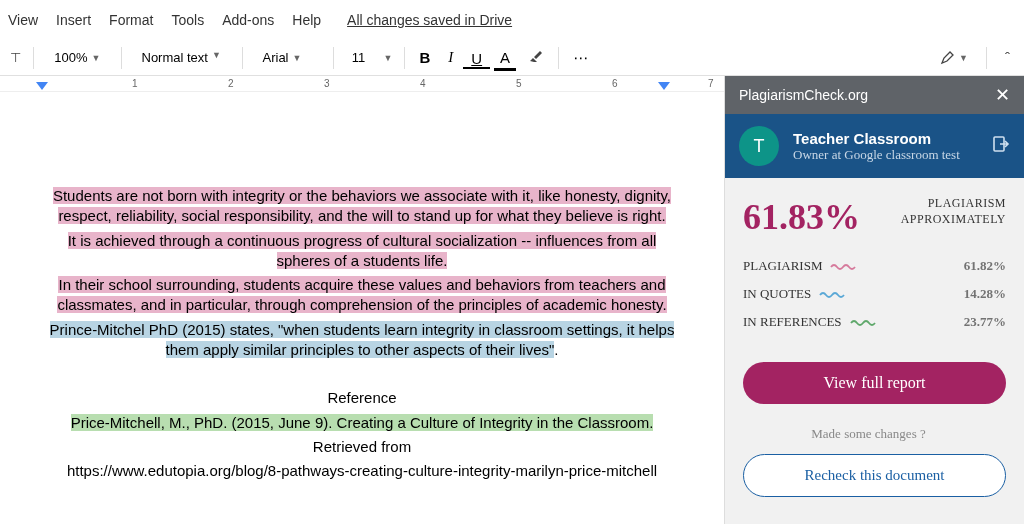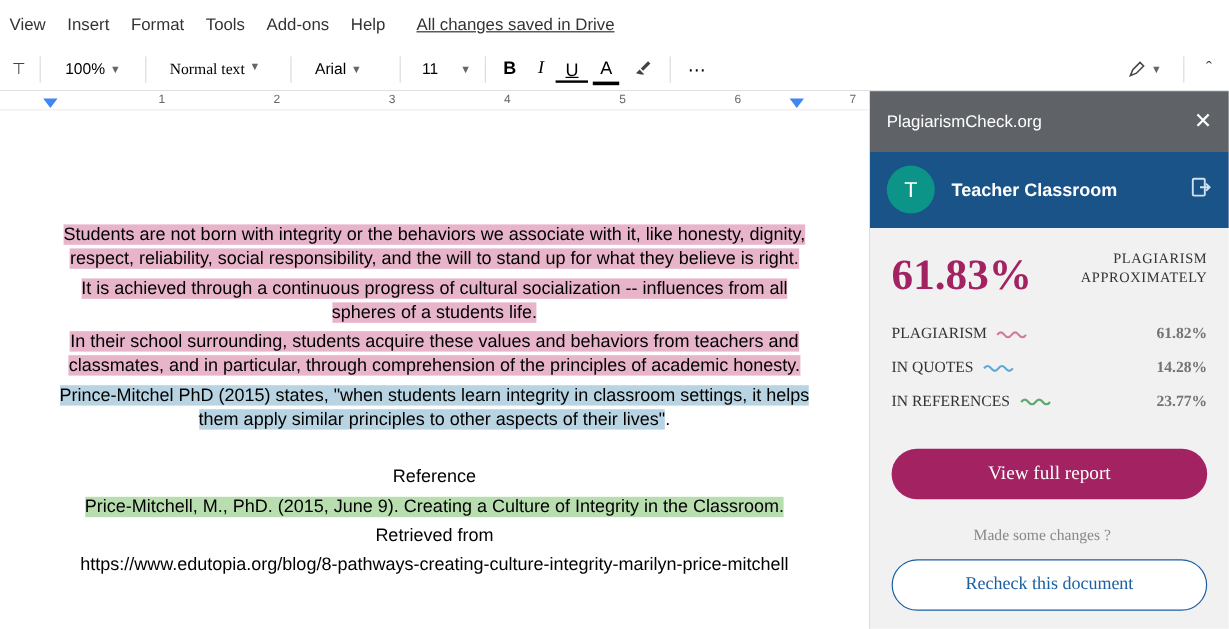--- a/index.html
+++ b/index.html
@@ -5,21 +5,21 @@
   * { box-sizing: border-box; margin: 0; padding: 0; }
   body { font-family: Arial, sans-serif; font-size: 13px; background: #fff; width: 1024px; height: 524px; overflow: hidden; }
   
   .menubar { display: flex; align-items: center; padding: 20px 8px; gap: 18px; border-bottom: 0px; height: 26px; }
   .menubar span { color: #333; cursor: pointer; font-size: 14px; }
   .save-status { color: #666; text-decoration: underline; font-size: 13px; margin-left: 8px; }
   
   .toolbar { display: flex; align-items: center; padding: 3px 4px; border-bottom: 1px solid #e0e0e0; height: 36px; gap: 2px; }
   .tool-btn { padding: 4px 6px; cursor: pointer; color: #444; display: flex; align-items: center; }
   .zoom-box { display: flex; align-items: center; padding: 2px 8px; margin: 0 6px; }
-  .style-box { display: flex; align-items: flex-start; padding: 2px 10px; min-width: 100px; margin: 0 4px; font-family: Liberation Serif, serif; }
+  .style-box { display: flex; align-items: flex-start; padding: 2px 10px; min-width: 100px; margin: 0 4px; }
   .font-box { display: flex; align-items: center; padding: 2px 10px; min-width: 70px; margin: 0 4px; }
   .size-box { display: flex; align-items: center; padding: 2px 8px; min-width: 30px; justify-content: center; margin: 0 4px; }
   .sep { width: 1px; height: 22px; background: #ddd; margin: 0 4px; }
   .fmt-btn { padding: 4px 8px; cursor: pointer; font-size: 15px; }
   .bold { font-weight: bold; }
   .italic { font-style: italic; font-family: Georgia, serif; }
   .underline { text-decoration: underline; border-bottom: 2px solid #000; padding-bottom: 0; }
   .color-A { position: relative; }
   .color-A::after { content:''; position:absolute; bottom:-1px; left:2px; right:2px; height:3px; background:#000; }
   .caret { font-size: 9px; color: #666; margin-left: 4px; }
@@ -33,21 +33,21 @@
   .ruler-indent-right { position:absolute; right:54px; top:6px; width:0; height:0; border-left:6px solid transparent; border-right:6px solid transparent; border-top:8px solid #4285f4;}
   .ruler-num { position:absolute; top:2px; font-size:10px; color:#666; }
   
   .page { padding: 90px 40px 20px 40px; font-size: 15px; color: #000; line-height: 1.35; }
   .hl-pink { background: #e8b4ca; }
   .hl-blue { background: #b8d4e3; }
   .hl-green { background: #b8deb0; }
   .page p { margin: 4px; text-align: center; }
   
   .sidebar { width: 300px; background: #f1f1f1; display: flex; flex-direction: column; border-left: 1px solid #ddd; }
-  .side-header { background: #5f6368; color: #fff; height: 50px; display: flex; align-items: center; padding: 0 14px; font-size: 14px; font-weight: 500; justify-content: space-between; }
+  .side-header { background: #5f6368; color: #fff; height: 38px; display: flex; align-items: center; padding: 0 14px; font-size: 14px; font-weight: 500; justify-content: space-between; }
   .close-x { font-size: 18px; cursor: pointer; font-weight: 300; }
   
   .user-bar { background: #1a5387; color: #fff; padding: 12px 14px; display: flex; align-items: center; gap: 14px; }
   .avatar { width: 40px; height: 40px; border-radius: 50%; background: #0d9488; display: flex; align-items: center; justify-content: center; font-size: 18px; font-weight: 500; }
   .user-name { font-weight: 600; font-size: 15px; }
   .user-role { font-size: 13px; color: #c8d7e6; font-family: Georgia, serif; }
   .exit-icon { margin-left: auto; font-size: 18px; cursor: pointer; color:#cfe0ef; }
   
   .score-box { padding: 18px 18px 10px 18px; display: flex; align-items: flex-start; justify-content: space-between; }
   .score-pct { color: #a32362; font-size: 36px; font-weight: 700; font-family: Georgia, serif; }
@@ -155,20 +155,21 @@
 
   <div class="sidebar">
     <div class="side-header">
       <span>PlagiarismCheck.org</span>
       <span class="close-x">✕</span>
     </div>
     <div class="user-bar">
       <div class="avatar">T</div>
       <div>
         <div class="user-name">Teacher Classroom</div>
+        <div class="user-role">Owner at Google classroom test</div>
       </div>
       <div class="exit-icon">
         <svg width="18" height="18" viewBox="0 0 18 18" fill="none" stroke="#cfe0ef" stroke-width="1.6">
             <rect x="2" y="2" width="10" height="14" rx="1"></rect>
             <path d="M8 9 L16 9 M13 6 L16 9 L13 12"></path>
           </svg>
       </div>
     </div>
     <div class="score-box">
       <div class="score-pct">61.83%</div>

